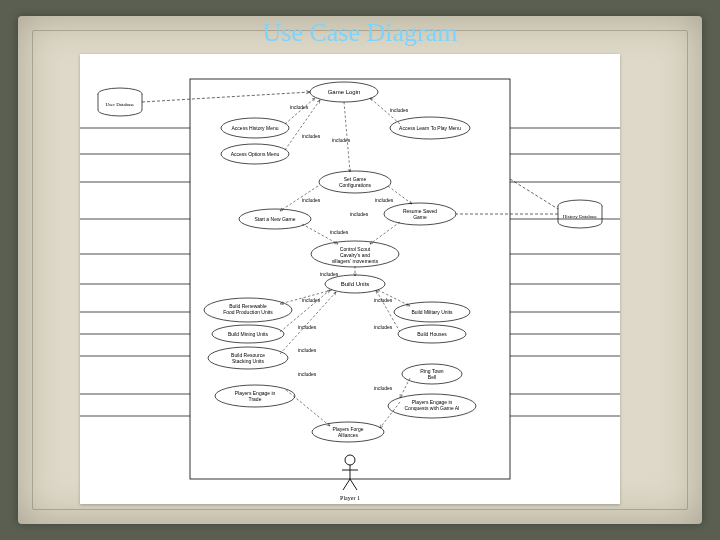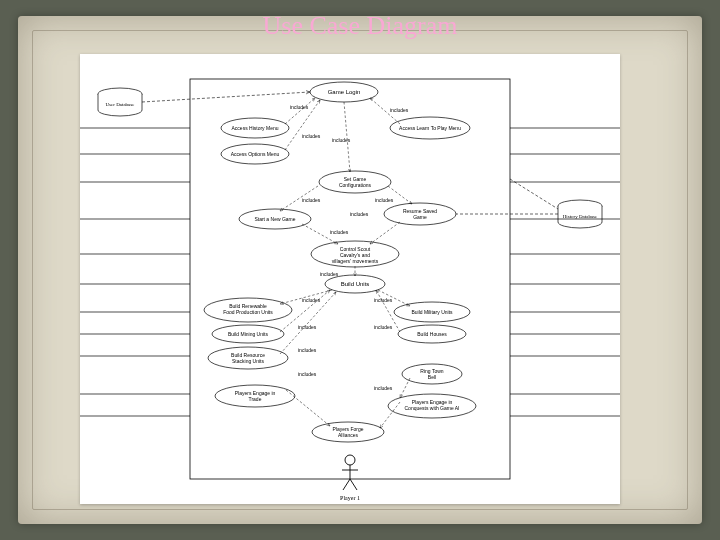--- a/index.html
+++ b/index.html
@@ -1,19 +1,19 @@
 <!DOCTYPE html>
 <html><head>
 <meta charset="utf-8">
 <style>
   html,body{margin:0;padding:0;width:720px;height:540px;font-family:Georgia,serif;background:#5a5f52;overflow:hidden}
   .slide{width:720px;height:540px;background:#5a5f52;position:relative}
   .parchment{position:absolute;left:18px;top:16px;right:18px;bottom:16px;background:#ded9c8;border-radius:4px;box-shadow:inset 0 0 40px rgba(90,80,60,.4),0 0 8px rgba(0,0,0,.3)}
   .parchment::before{content:"";position:absolute;inset:14px;border:1px solid rgba(100,90,70,.35);border-radius:2px}
-  .title{position:absolute;top:11px;left:0;right:0;text-align:center;font-size:26px;color:#f9a8d4;font-weight:500}
+  .title{position:absolute;top:18px;left:0;right:0;text-align:center;font-size:26px;color:#7dd3fc;font-weight:500}
   .diagram{position:absolute;left:80px;top:54px;width:540px;height:450px;background:#fff;box-shadow:0 1px 3px rgba(0,0,0,.25)}
   .diagram svg{width:100%;height:100%;display:block}
   .uc text{font-family:Arial,Helvetica,sans-serif;fill:#000}
   .lbl{font-size:6px}
   .sm{font-size:5px}
 </style>
 </head>
 <body>
 <div class="slide">
   <div class="parchment"></div>

